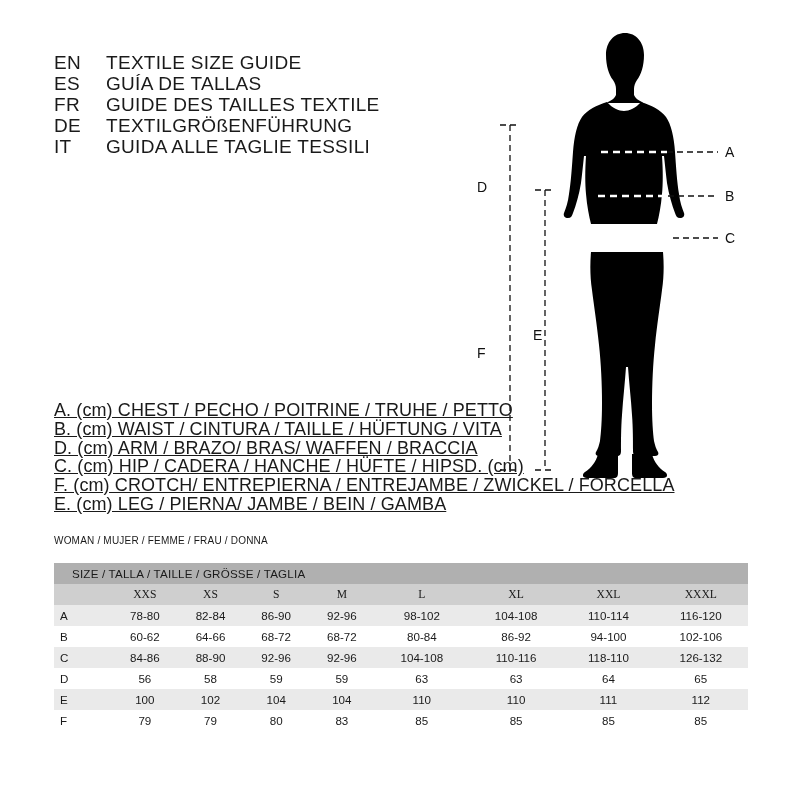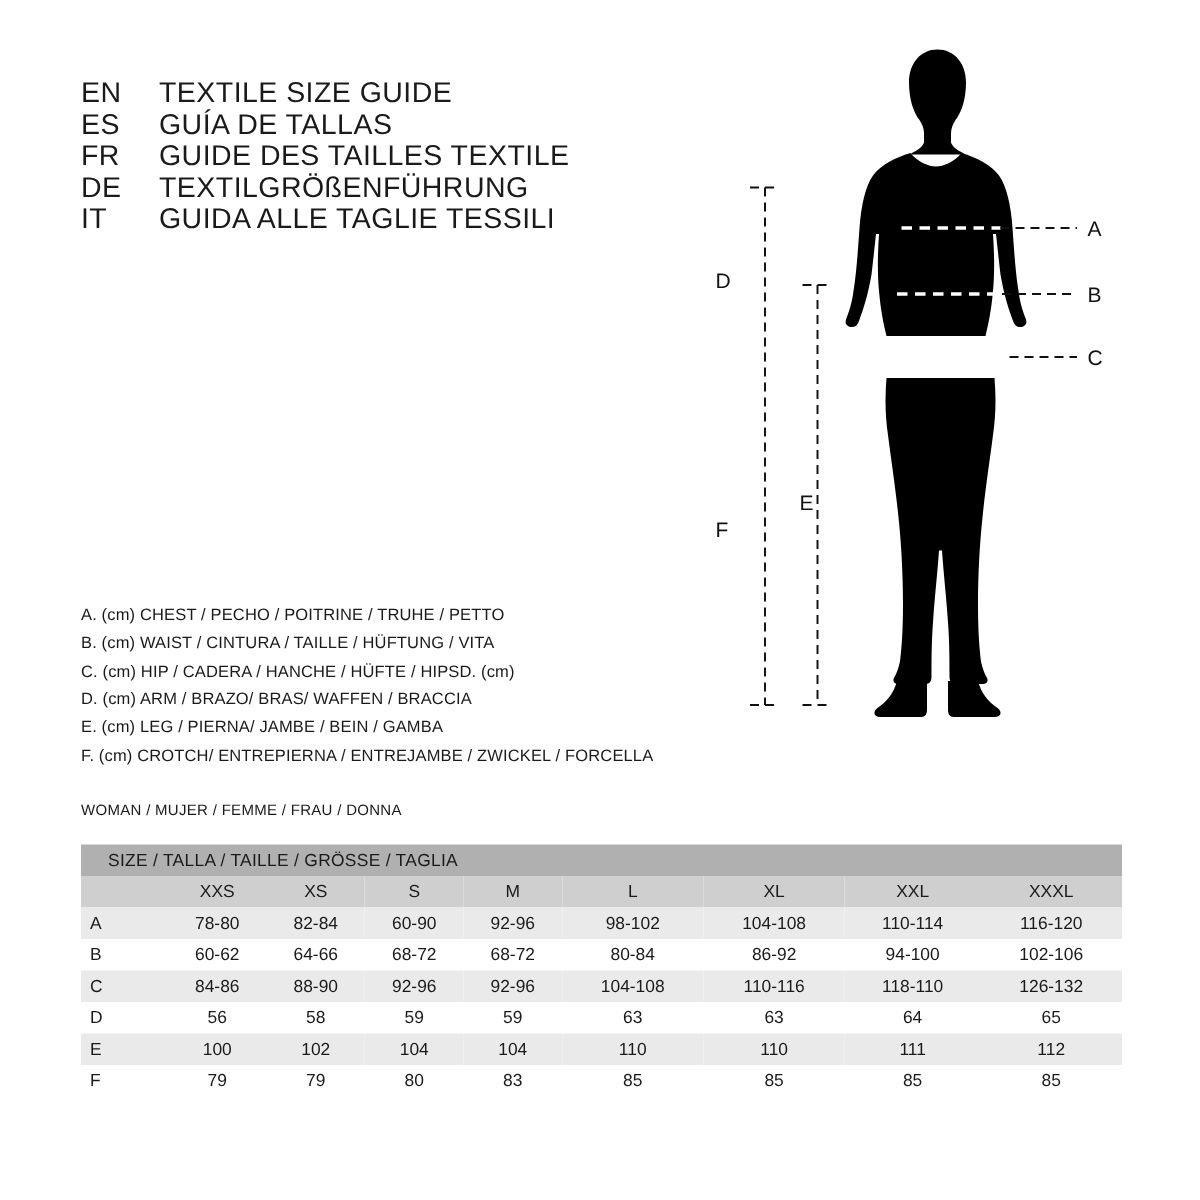--- a/index.html
+++ b/index.html
@@ -39,24 +39,25 @@
   }
 
   
   #legend-block {
     position: absolute;
     left: 54px;
     top: 401px;
     width: 520px;
   }
   .legend-row {
-    font-size: 11px;
+    font-size: 18px;
     line-height: 18.8px;
     letter-spacing: 0.1px;
     white-space: nowrap;
+    text-decoration: underline;
   }
   #gender-row {
     position: absolute;
     left: 54px;
     top: 535px;
     font-size: 10px;
     letter-spacing: 0.2px;
   }
 
   
@@ -78,20 +79,21 @@
   #size-table .row-head {
     width: 52px;
     text-align: left;
     padding-left: 6px;
   }
   tr.band-dark {
     background: #b0b0b0;
   }
   tr.band-mid {
     background: #cfcfcf;
+    font-family: Liberation Serif, serif;
   }
   tr.band-light {
     background: #eaeaea;
   }
   tr.band-white {
     background: #ffffff;
   }
   #size-table .hdr-label {
     text-align: left;
     padding-left: 18px;
@@ -254,24 +256,24 @@
       <line x1="80" y1="160" x2="100" y2="160"></line>
       <line x1="80" y1="440" x2="100" y2="440"></line>
     </g>
     <text class="dim-letter" x="78" y="310">E</text>
   </svg>
 </div>
 
 <div id="legend-block">
   <div class="legend-row">A. (cm) CHEST / PECHO / POITRINE / TRUHE / PETTO</div>
   <div class="legend-row">B. (cm) WAIST / CINTURA / TAILLE / HÜFTUNG / VITA</div>
+  <div class="legend-row">D. (cm) ARM / BRAZO/ BRAS/ WAFFEN / BRACCIA</div>
   <div class="legend-row">C. (cm) HIP / CADERA / HANCHE / HÜFTE / HIPSD. (cm)</div>
-  <div class="legend-row">D. (cm) ARM / BRAZO/ BRAS/ WAFFEN / BRACCIA</div>
+  <div class="legend-row">F. (cm) CROTCH/ ENTREPIERNA / ENTREJAMBE / ZWICKEL / FORCELLA</div>
   <div class="legend-row">E. (cm) LEG / PIERNA/ JAMBE / BEIN / GAMBA</div>
-  <div class="legend-row">F. (cm) CROTCH/ ENTREPIERNA / ENTREJAMBE / ZWICKEL / FORCELLA</div>
 </div>
 
 <div id="gender-row">WOMAN / MUJER / FEMME / FRAU / DONNA</div>
 
 <table id="size-table">
   <tbody>
     <tr class="band-dark">
       <td class="hdr-label" colspan="9">SIZE / TALLA / TAILLE / GRÖSSE / TAGLIA</td>
     </tr>
     <tr class="band-mid">
@@ -283,21 +285,21 @@
       <td>L</td>
       <td>XL</td>
       <td>XXL</td>
       <td>XXXL</td>
     </tr>
 
     <tr class="band-light">
       <td class="row-head">A</td>
       <td>78-80</td>
       <td>82-84</td>
-      <td>60-90</td>
+      <td>86-90</td>
       <td>92-96</td>
       <td>98-102</td>
       <td>104-108</td>
       <td>110-114</td>
       <td>116-120</td>
     </tr>
 
     <tr class="band-white">
       <td class="row-head">B</td>
       <td>60-62</td>

